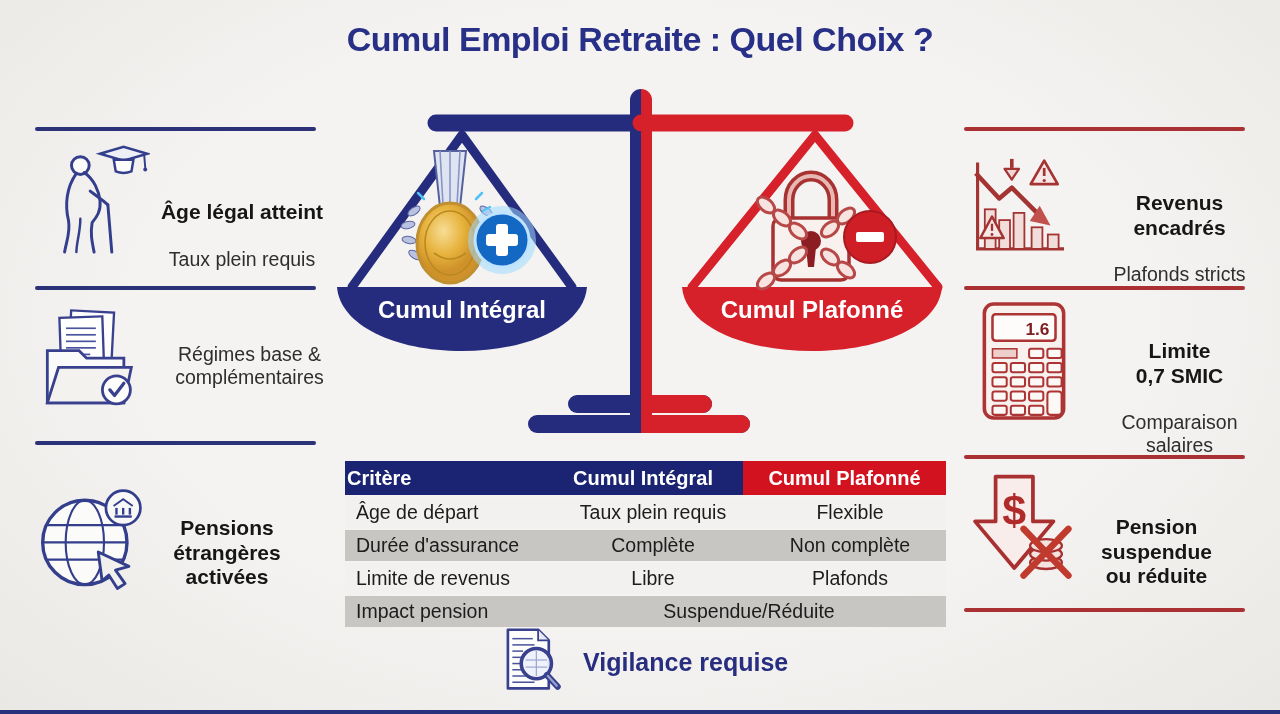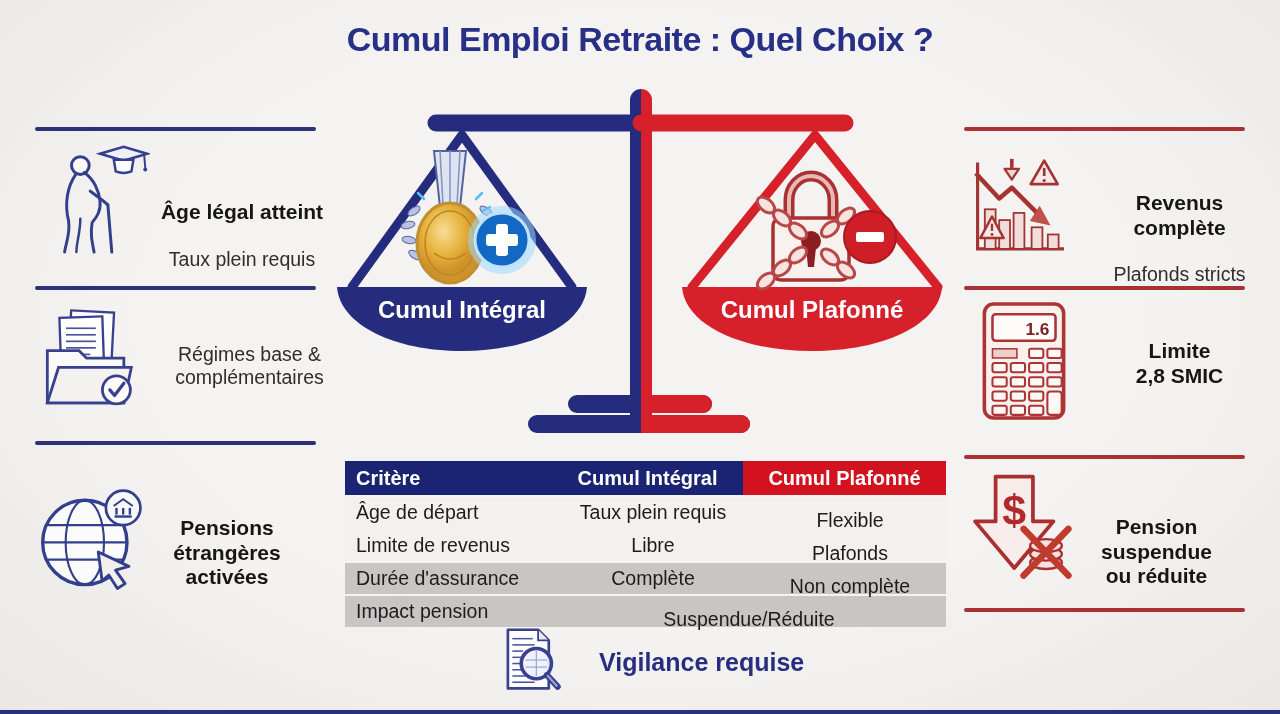--- a/index.html
+++ b/index.html
@@ -11,30 +11,30 @@
   .divider{position:absolute;height:3.5px;border-radius:2px;}
   .divider.navy{background:#2b3278;width:281px;left:35px;}
   .divider.red{background:#a93033;width:281px;left:964px;}
   .item-text{position:absolute;white-space:pre-line;line-height:1.18;text-align:center;}
   .item-title{font-size:21px;font-weight:bold;color:#161616;white-space:pre-line;}
   .item-sub{font-size:19.5px;color:#2e2e2e;margin-top:4px;white-space:pre-line;}
   .icon-box{position:absolute;}
   .cmp-table{position:absolute;left:345px;top:461px;width:601px;font-size:19.5px;}
   .t-head{display:flex;height:34px;line-height:34px;color:#fff;font-weight:bold;font-size:20px;}
   .t-head .blue{width:398px;background:#1b2472;display:flex;}
-  .t-head .blue .h1{width:196px;padding-left:11px;}
+  .t-head .blue .h1{width:196px;padding-left:2px;}
   .t-head .blue .h2{flex:1;text-align:center;}
   .t-head .red{width:203px;background:#d2121f;text-align:center;}
   .t-row{display:flex;height:31px;line-height:31px;margin-top:2px;color:#1c1c1c;}
   .t-row.light{background:#f3f1ef;}
   .t-row.gray{background:#c7c6c3;}
   .t-row .c1{width:196px;padding-left:11px;}
   .t-row .c2{width:202px;text-align:center;}
-  .t-row .c3{flex:1;text-align:center;margin-top:8px;}
-  .footer{position:absolute;left:499px;top:625px;display:flex;align-items:center;gap:36px;}
+  .t-row .c3{flex:1;text-align:center;}
+  .footer{position:absolute;left:499px;top:625px;display:flex;align-items:center;gap:20px;}
   .footer-label{font-size:25px;font-weight:bold;color:#272e80;}
   .bottom-bar{position:absolute;left:0;bottom:0;width:1280px;height:4px;background:#2a317c;}
   svg text{font-family:"Liberation Sans",sans-serif;}
 </style>
 </head>
 <body>
 
 <div class="canvas">
 
   <div class="title">Cumul Emploi Retraite : Quel Choix ?</div>
@@ -137,21 +137,21 @@
         <line x1="88" y1="16" x2="88" y2="25" stroke-width="3"></line>
           <circle cx="88" cy="30" r="1.8" fill="#a33432" stroke="none"></circle>
         <polygon points="30,70 43,94 17,94" fill="#f6e9e7" stroke-width="2.8" stroke-linejoin="round"></polygon>
         <line x1="30" y1="78" x2="30" y2="86" stroke-width="2.6"></line>
           <circle cx="30" cy="90" r="1.6" fill="#a33432" stroke="none"></circle>
       </g>
     </svg>
   </div>
   <div class="item-text" style="left:1092px;top:172px;width:175px">
     <div class="item-title">Revenus
-complète</div>
+encadrés</div>
     <div class="item-sub">Plafonds stricts</div>
   </div>
 
   <div class="icon-box" style="left:980px;top:300px;width:88px;height:122px">
     <svg width="88" height="122" viewBox="0 0 86 120">
       <g stroke="#ad3434" fill="none">
         <rect x="4" y="4" width="78" height="112" rx="9" fill="#f9f1ee" stroke-width="3.5"></rect>
         <rect x="12" y="14" width="62" height="26" rx="3" fill="#fdfcfb" stroke-width="2.5"></rect>
         <text x="68" y="34" text-anchor="end" font-size="17" font-weight="bold" fill="#7e2023" stroke="none">1.6</text>
         <rect x="12" y="48" width="24" height="9" fill="#eccfca" stroke-width="1.5"></rect>
@@ -172,21 +172,23 @@
           <rect x="12" y="104" width="14" height="9" rx="2"></rect>
             <rect x="30" y="104" width="14" height="9" rx="2"></rect>
           <rect x="48" y="104" width="14" height="9" rx="2"></rect>
           <rect x="66" y="90" width="14" height="23" rx="3"></rect>
         </g>
       </g>
     </svg>
   </div>
   <div class="item-text" style="left:1092px;top:320px;width:175px">
     <div class="item-title">Limite
-2,8 SMIC</div>
+0,7 SMIC</div>
+    <div class="item-sub">Comparaison
+salaires</div>
   </div>
 
   <div class="icon-box" style="left:962px;top:468px;width:112px;height:118px">
     <svg width="112" height="118" viewBox="0 0 120 120">
       <polygon points="36,6 76,6 76,54 98,54 56,104 14,54 36,54" fill="#f9edeb" stroke="#a93030" stroke-width="4" stroke-linejoin="round"></polygon>
       <text x="56" y="58" text-anchor="middle" font-size="46" font-weight="bold" fill="#b02a2a">$</text>
       <g fill="#f4e2de" stroke="#a93030" stroke-width="2.5">
         <ellipse cx="90" cy="98" rx="17" ry="7"></ellipse>
           <ellipse cx="90" cy="89" rx="17" ry="7"></ellipse>
           <ellipse cx="90" cy="80" rx="17" ry="7"></ellipse>
@@ -314,29 +316,29 @@
         <span class="h1">Critère</span>
         <span class="h2">Cumul Intégral</span>
       </div>
       <div class="red">Cumul Plafonné</div>
     </div>
     <div class="t-row light">
       <span class="c1">Âge de départ</span>
       <span class="c2">Taux plein requis</span>
       <span class="c3">Flexible</span>
     </div>
+    <div class="t-row gray">
+      <span class="c1">Durée d'assurance</span>
+      <span class="c2">Complète</span>
+      <span class="c3">Non complète</span>
+    </div>
     <div class="t-row light">
       <span class="c1">Limite de revenus</span>
       <span class="c2">Libre</span>
       <span class="c3">Plafonds</span>
-    </div>
-    <div class="t-row gray">
-      <span class="c1">Durée d'assurance</span>
-      <span class="c2">Complète</span>
-      <span class="c3">Non complète</span>
     </div>
     <div class="t-row gray">
       <span class="c1">Impact pension</span>
       <span class="c3">Suspendue/Réduite</span>
     </div>
   </div>
 
   <div class="footer">
     <span>
       <svg width="64" height="70" viewBox="0 0 72 76">

